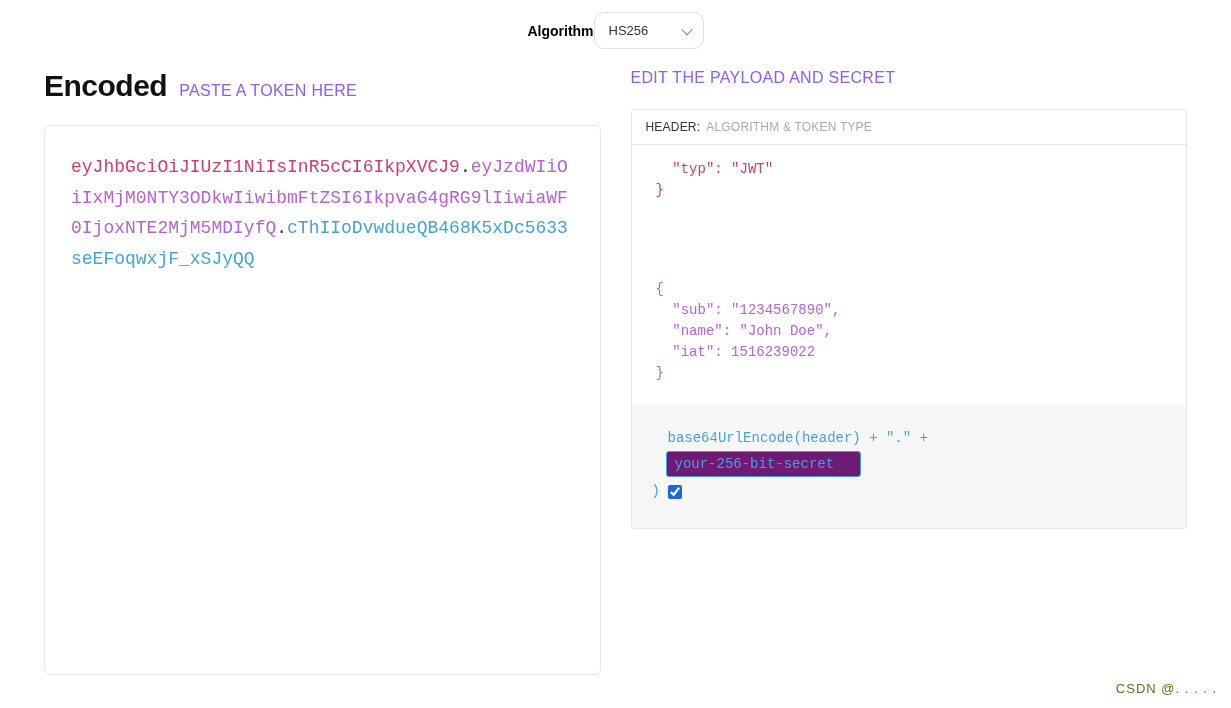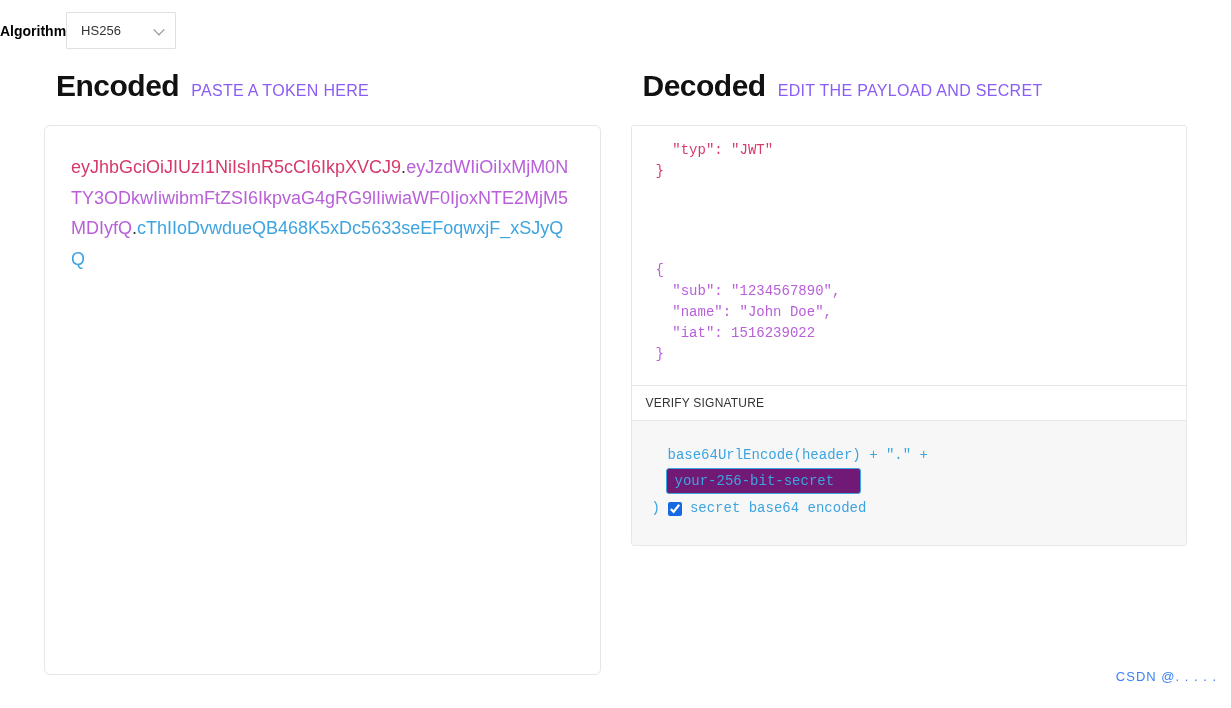--- a/index.html
+++ b/index.html
@@ -8,31 +8,32 @@
       padding: 0;
     }
     body {
       font-family: -apple-system, BlinkMacSystemFont, "Segoe UI", Helvetica, Arial, sans-serif;
       background: #fff;
       padding: 0;
     }
     .algorithm-row {
       display: flex;
       align-items: center;
+      justify-content: center;
       padding: 12px 0 20px;
     }
     .algorithm-label {
       font-weight: 600;
       font-size: 14px;
       color: #000;
     }
     .algorithm-select {
       position: relative;
       border: 1px solid #e0e0e0;
-      border-radius: 1px;
+      border-radius: 10px;
       padding: 10px 36px 10px 14px;
       font-size: 13px;
       color: #333;
       background: #fff;
       min-width: 110px;
       cursor: pointer;
     }
     .algorithm-select::after {
       content: '';
       position: absolute;
@@ -51,39 +52,38 @@
     }
     .col {
       flex: 1;
       min-width: 0;
     }
     .col-header {
       display: flex;
       align-items: baseline;
       gap: 12px;
       margin-bottom: 22px;
-      margin-left: 12px;
     }
     .col-title {
       font-size: 30px;
       font-weight: 600;
       color: #111;
       letter-spacing: -0.5px;
     }
     .col-subtitle {
       font-size: 16px;
       color: #8b5cf6;
       letter-spacing: 0.3px;
     }
     .encoded-box {
       border: 1px solid #e7e7e7;
       border-radius: 6px;
       padding: 26px 26px;
       min-height: 550px;
-      font-family: Liberation Sans, sans-serif;
+      font-family: Liberation Mono, monospace;
       font-size: 18px;
       line-height: 1.7;
       word-break: break-all;
     }
     .token-header { color: #d63a6a; }
     .token-dot { color: #333; }
     .token-payload { color: #b85fd9; }
     .token-sig { color: #3ea4e0; }
     .decoded-stack {
       border: 1px solid #e7e7e7;
@@ -155,24 +155,24 @@
       margin-top: 4px;
     }
     .sig-checkbox {
       width: 14px;
       height: 14px;
       accent-color: #1668e3;
       cursor: pointer;
     }
     .watermark {
       position: fixed;
-      bottom: 24px;
+      bottom: 12px;
       right: 14px;
       font-size: 13px;
-      color: #3b82f6;
+      color: #4d7c0f;
       letter-spacing: 1px;
     }
   </style>
 </head>
 <body>
 
 <div class="algorithm-row">
   <span class="algorithm-label">Algorithm</span>
   <div class="algorithm-select">
     <span>HS256</span>
@@ -186,45 +186,44 @@
       <span class="col-title">Encoded</span>
       <span class="col-subtitle">PASTE A TOKEN HERE</span>
     </div>
     <div class="encoded-box">
       <span class="token-header">eyJhbGciOiJIUzI1NiIsInR5cCI6IkpXVCJ9</span><span class="token-dot">.</span><span class="token-payload">eyJzdWIiOiIxMjM0NTY3ODkwIiwibmFtZSI6IkpvaG4gRG9lIiwiaWF0IjoxNTE2MjM5MDIyfQ</span><span class="token-dot">.</span><span class="token-sig">cThIIoDvwdueQB468K5xDc5633seEFoqwxjF_xSJyQQ</span>
     </div>
   </div>
 
   <div class="col">
     <div class="col-header">
-      <span class="col-title">Decoded</span>
       <span class="col-subtitle">EDIT THE PAYLOAD AND SECRET</span>
     </div>
 
     <div class="decoded-stack">
 
+      <div class="section-header">
+        <span class="section-header-main">HEADER:</span>
+        <span class="section-header-sub">ALGORITHM &amp; TOKEN TYPE</span>
+      </div>
       <div class="section-body header-body">  "typ": "JWT"
 }</div>
 
       <div class="section-body payload-body">{
   "sub": "1234567890",
   "name": "John Doe",
   "iat": 1516239022
 }</div>
 
-      <div class="section-header not-first">
-        <span class="section-header-main">VERIFY SIGNATURE</span>
-      </div>
       <div class="section-body signature-body">
         <div class="sig-line sig-indent1">base64UrlEncode(header) + "." +</div>
         <div class="sig-line"><input class="sig-secret-input" value="your-256-bit-secret" style=""></div>
         <div class="sig-last-row">
           <span>)</span>
           <input type="checkbox" class="sig-checkbox" checked="" style="">
-          <span>secret base64 encoded</span>
         </div>
       </div>
 
     </div>
   </div>
 
 </div>
 
 <div class="watermark">CSDN @.  . . . .</div>
 

